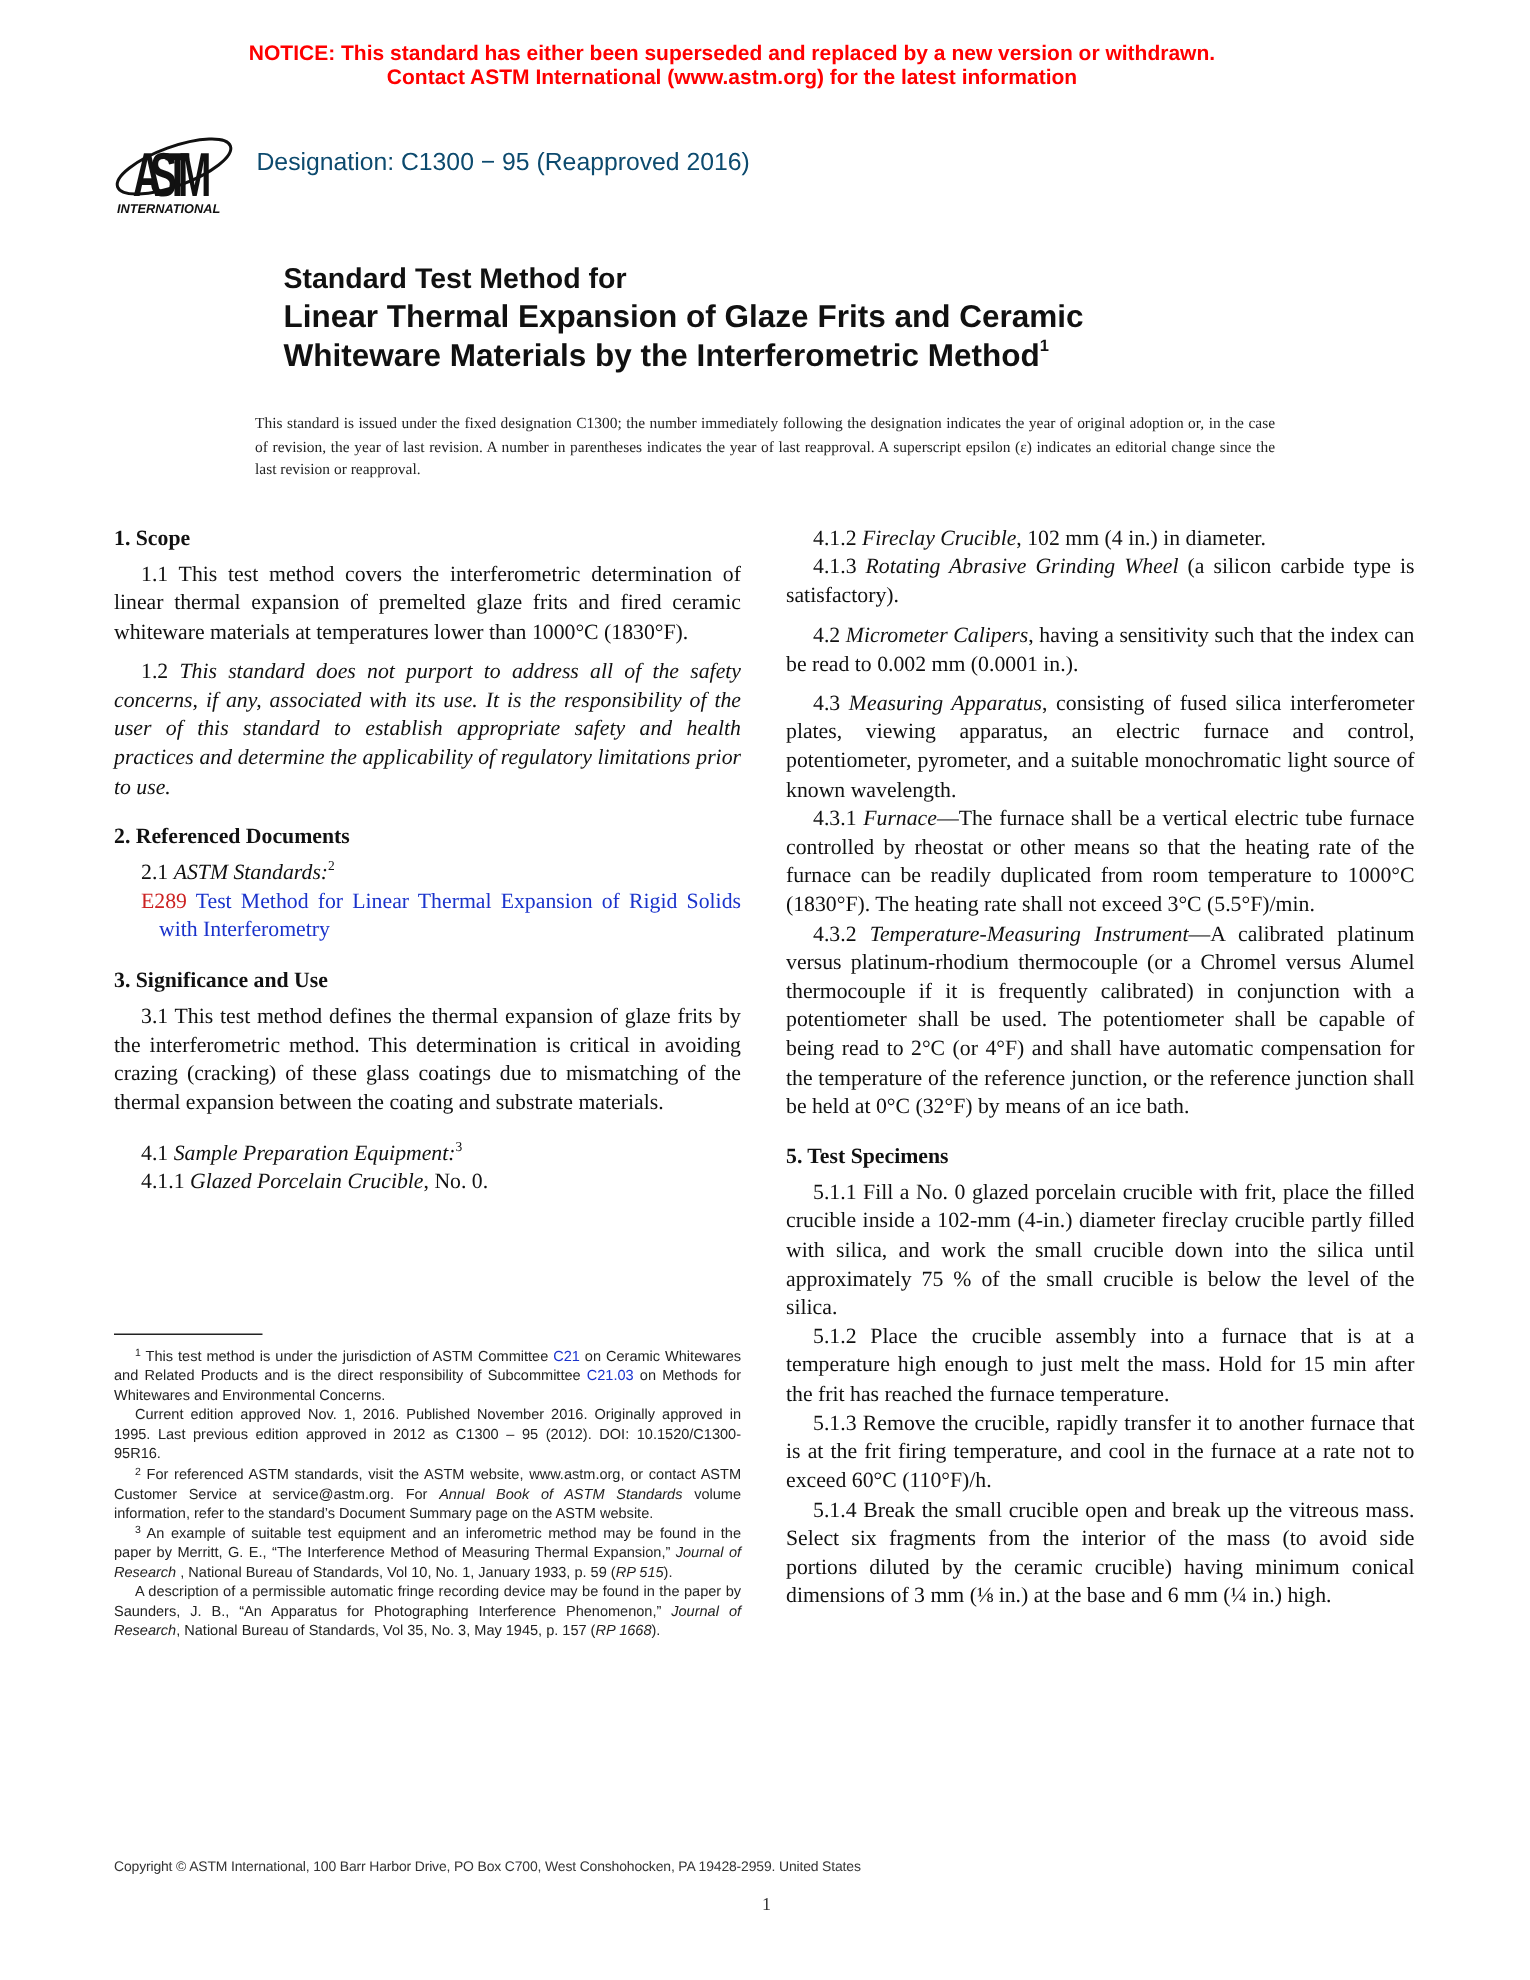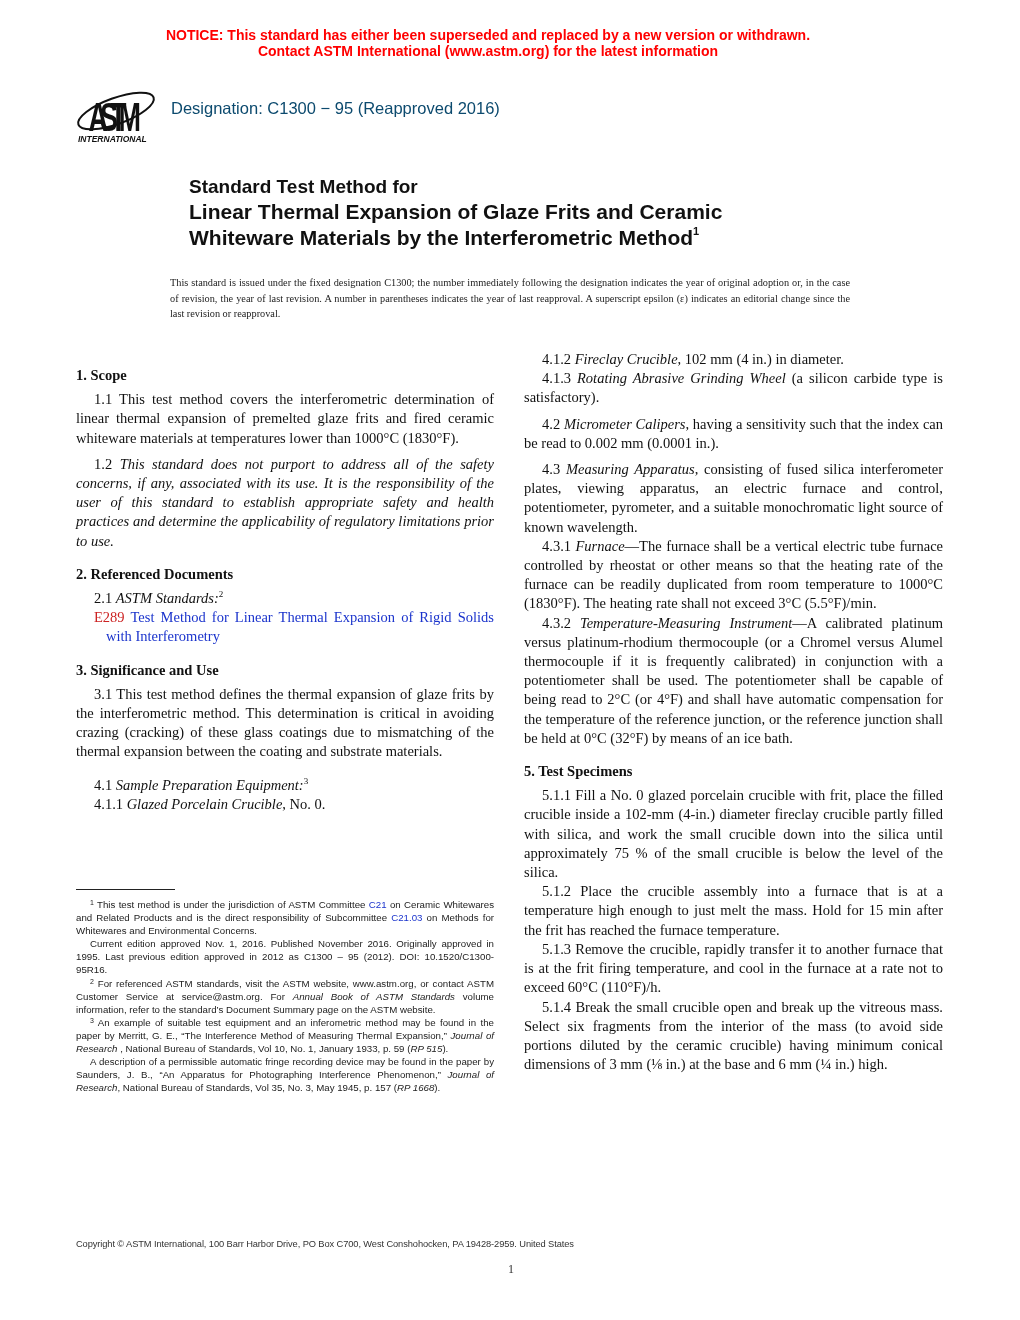--- a/index.html
+++ b/index.html
@@ -6,21 +6,21 @@
   body { width: 1020px; height: 1320px; position: relative; overflow: hidden; color: #111; }
   .notice { position: absolute; left: 0; width: 976px; top: 27px; text-align: center; color: #ff0000; font-family: "Liberation Sans", sans-serif; font-weight: bold; font-size: 14px; line-height: 16px; }
   .logo { position: absolute; left: 72px; top: 78px; width: 92px; height: 66px; }
   .designation { position: absolute; left: 171px; top: 89px; font-family: "Liberation Sans", sans-serif; font-size: 16.5px; color: #0c4a6e; margin-top: 10px; }
   .title-block { position: absolute; left: 170px; top: 175px; font-family: "Liberation Sans", sans-serif; font-weight: bold; color: #111; margin-left: 19px; }
   .title-l1 { font-size: 19px; line-height: 24px; }
   .title-l2 { font-size: 21px; line-height: 26px; }
   .title-block sup { font-size: 11px; vertical-align: 10px; }
   .issue-note { position: absolute; left: 170px; top: 275px; width: 680px; font-family: "Liberation Serif", serif; font-size: 10.3px; line-height: 15.5px; color: #222; text-align: justify; }
   .col { position: absolute; font-family: "Liberation Serif", serif; font-size: 14.5px; line-height: 19.2px; color: #111; text-align: justify; }
-  .col-left { left: 76px; top: 350px; width: 418px; margin-top: 16px; }
+  .col-left { left: 76px; top: 350px; width: 418px; }
   .col-right { left: 524px; top: 350px; width: 419px; }
   .h { font-weight: bold; font-size: 14.5px; margin: 0 0 5px 0; }
   .p { margin: 0; text-indent: 18px; }
   .gap { height: 7px; }
   .gapL { height: 14px; }
   .hang { padding-left: 30px; text-indent: -12px; }
   .red { color: #cc2222; }
   .blue { color: #1a33cc; }
   sup { font-size: 9px; vertical-align: 6px; line-height: 0; }
   .fn-rule { position: absolute; left: 76px; top: 889px; width: 99px; height: 1px; background: #222; }

